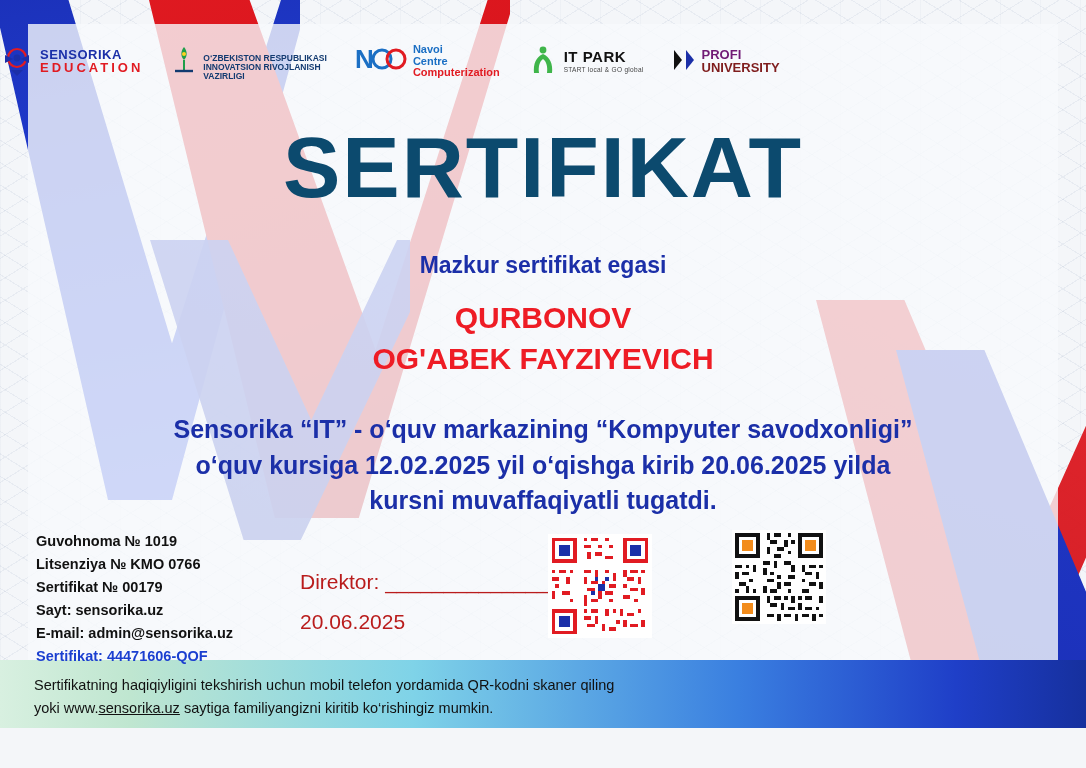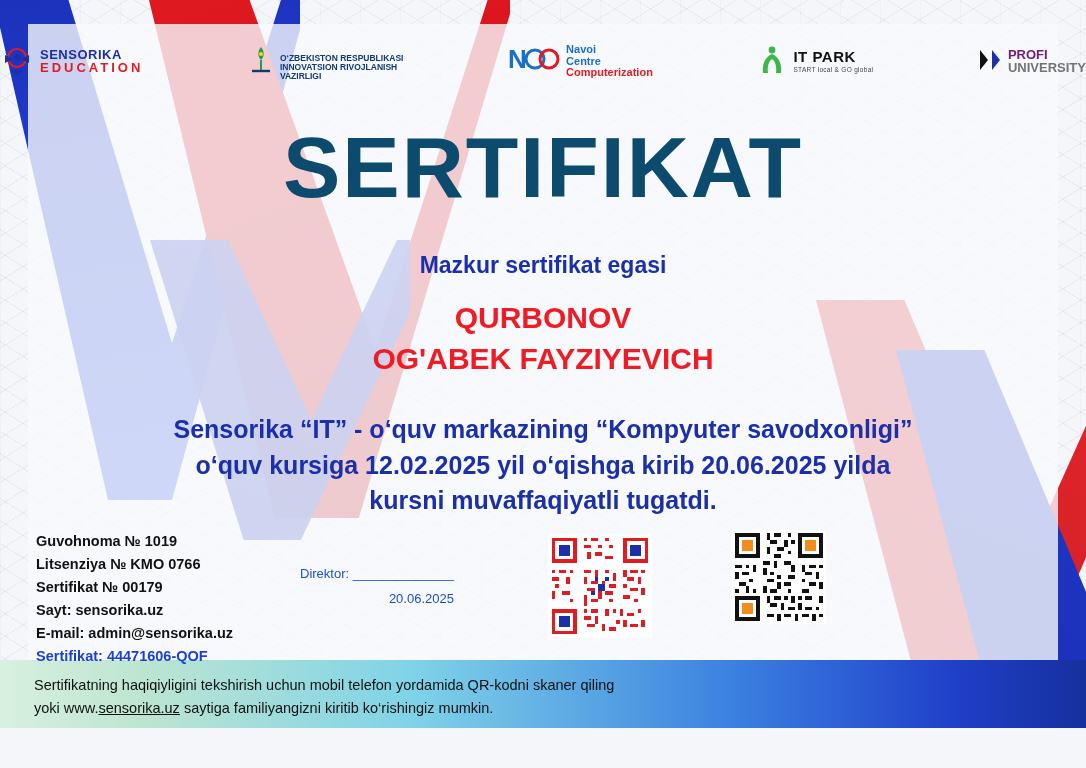--- a/index.html
+++ b/index.html
@@ -71,43 +71,43 @@
     width: 1030px; height: 640px;
     background: rgba(248,250,252,0.80);
     pointer-events: none;
   }
 
   
   .logos {
     position: absolute;
     left: 0; right: 0; top: 42px;
     display: flex;
-    justify-content: space-between;
+    justify-content: flex-start;
     align-items: center;
-    gap: 40px;
+    gap: 28px;
     z-index: 6;
   }
   .logo {
     display: flex;
     align-items: center;
     gap: 6px;
     font-size: 9px;
     line-height: 1.05;
     white-space: nowrap;
   }
   .logo .mark { flex: none; }
   .logo-sensorika .t1 { color: #1b2fa8; font-weight: bold; font-size: 13px; letter-spacing: .5px;}
   .logo-sensorika .t2 { color: #e11b22; font-weight: bold; font-size: 13px; letter-spacing: 3px;}
   .logo-uz .t { color: #123a70; font-weight: bold; font-size: 8.5px; margin-top: 12px; }
   .logo-navoi .t1 { color: #1b6fc4; font-weight: bold; font-size: 11px; }
   .logo-navoi .t2 { color: #e11b22; font-weight: bold; font-size: 11px; }
   .logo-itpark .t1 { color: #111; font-weight: bold; font-size: 15px; letter-spacing: .5px;}
   .logo-itpark .t2 { color: #444; font-size: 6.5px; letter-spacing: .3px;}
   .logo-profi .t1 { color: #701a75; font-weight: bold; font-size: 13px; }
-  .logo-profi .t2 { color: #737373; font-weight: bold; font-size: 13px; }
+  .logo-profi .t2 { color: #7f1d1d; font-weight: bold; font-size: 13px; }
 
   
   .title {
     position: absolute;
     left: 0; right: 0; top: 118px;
     text-align: center;
     color: #0c4a6e;
     font-weight: bold;
     font-size: 86px;
     letter-spacing: 2px;
@@ -155,24 +155,23 @@
     line-height: 1.58;
     color: #111;
   }
   .info .blue { color: #1b3fd0; }
 
   
   .director {
     position: absolute;
     left: 300px; top: 562px;
     z-index: 8;
-    font-size: 13px;
-    color: #1d4ed8;
+    font-size: 21px;
+    color: #b91c1c;
     line-height: 1.9;
-    text-align: right;
   }
 
   
   .qr {
     position: absolute;
     z-index: 8;
     background: #fff;
   }
   #qr-left { left: 548px; top: 534px; width: 104px; height: 104px; }
   #qr-right { left: 732px; top: 530px; width: 94px; height: 94px; }

